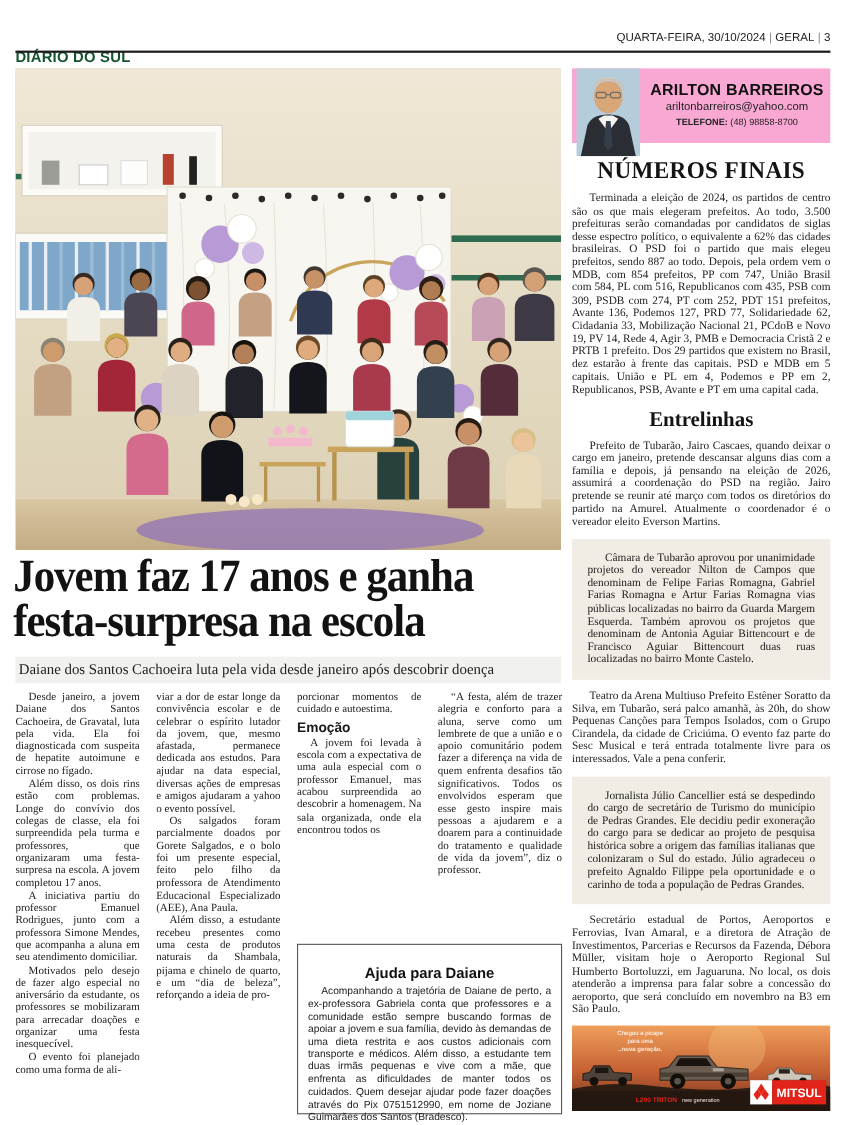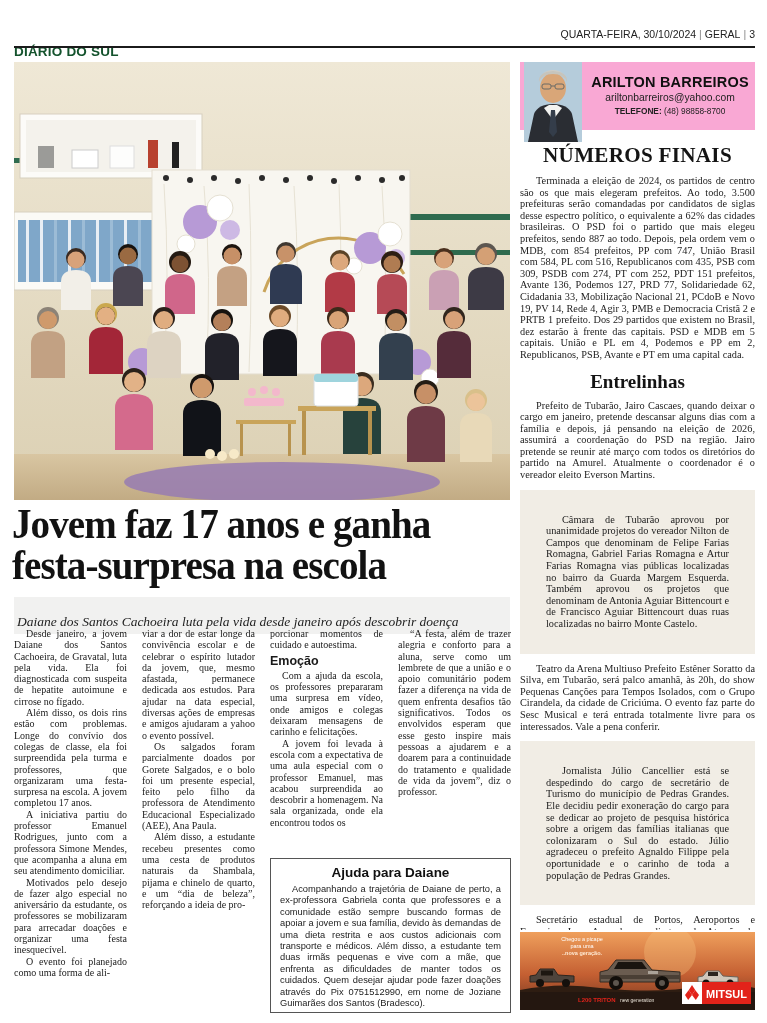--- a/index.html
+++ b/index.html
@@ -20,57 +20,57 @@
   #masthead-rule{left:14px;top:46px;width:741px;height:2px;background:#1b1b1b;}
 
   
   #photo{left:14px;top:62px;width:496px;height:438px;overflow:hidden;background:#e3dac4;}
 
   
   #headline{left:12px;top:504px;width:500px;
     font-weight:bold;font-size:42px;line-height:.98;letter-spacing:-1px;
     transform:scaleX(.93);transform-origin:left top;color:#121212;}
   #deck{left:14px;top:597px;width:496px;background:#f1f1f0;
-    font-size:13.5px;padding:17px 3px 4px;color:#222;font-style:italic;}
+    font-size:13.5px;padding:4px 3px 4px;color:#222;}
 
   
   .col{top:628px;width:113px;font-size:10px;line-height:11.3px;text-align:justify;overflow:hidden;}
   .col p{margin:0;text-indent:12px;}
   .col p.noind{text-indent:0;}
   #col1{left:14px;height:392px;}
   #col2{left:142px;height:392px;}
   #col3{left:270px;height:222px;}
   #col4{left:398px;height:222px;}
   .subhead{font-family:"Liberation Sans",sans-serif;font-weight:bold;font-size:12.5px;
     margin:5px 0 3px;text-align:left;}
 
   
   #help-box{left:270px;top:858px;width:241px;height:155px;border:1px solid #555;
     padding:6px 9px 6px;background:#fff;}
-  #help-box h3{margin:0 0 4px;text-align:center;font-family:"Liberation Sans",sans-serif;
+  #help-box h3{margin:12px 0 4px;text-align:center;font-family:"Liberation Sans",sans-serif;
     font-size:13.5px;font-weight:bold;color:#111;}
   #help-box p{margin:0;font-family:"Liberation Sans",sans-serif;font-size:9.3px;
     line-height:11.4px;text-align:justify;text-indent:12px;color:#222;}
 
   
   #sidebar{left:520px;top:62px;width:235px;height:868px;overflow:hidden;}
   #columnist{position:relative;height:68px;background:#f9a8d4;margin-bottom:12px;}
   #columnist-photo{position:absolute;left:4px;top:0;width:58px;height:80px;}
   #columnist-info{position:absolute;left:70px;top:12px;width:160px;text-align:center;}
   #columnist-name{font-family:"Liberation Sans",sans-serif;font-weight:bold;font-size:14.5px;
     letter-spacing:.2px;color:#101010;}
   #columnist-email{font-family:"Liberation Sans",sans-serif;font-size:10.3px;color:#222;margin-top:2px;}
   #columnist-phone{font-family:"Liberation Sans",sans-serif;font-size:8.3px;color:#222;margin-top:3px;}
   #columnist-phone b{font-weight:bold;}
   .sb-title{text-align:center;font-size:22px;font-weight:bold;letter-spacing:.3px;
     margin:2px 0 7px;color:#141414;transform:scaleX(.96);}
   .sb-title2{text-align:center;font-size:19px;font-weight:bold;margin:10px 0 7px;color:#141414;}
   .sb-p{font-size:10.3px;line-height:11.6px;text-align:justify;margin:0 0 9px;text-indent:16px;color:#1c1c1c;}
   .sb-box{background:#f1ede5;padding:8px 10px;margin:0 0 9px;}
-  .sb-box .sb-p{margin:16px;}
+  .sb-box .sb-p{margin:4px;}
 
   
   #ad{left:520px;top:932px;width:235px;height:78px;overflow:hidden;}
 </style>
 </head>
 <body>
 
 <div class="abs" id="masthead-brand">DIÁRIO DO SUL</div>
 <div class="abs" id="masthead-right">
   <span>QUARTA-FEIRA, 30/10/2024</span><span class="sep">|</span><b>GERAL</b><span class="sep">|</span><b>3</b>
@@ -313,21 +313,20 @@
   <p>O evento foi planejado como uma forma de ali-</p>
 </div>
 <div class="abs col" id="col2">
   <p class="noind">viar a dor de estar longe da convivência escolar e de celebrar o espírito lutador da jovem, que, mesmo afastada, permanece dedicada aos estudos. Para ajudar na data especial, diversas ações de empresas e amigos ajudaram a yahoo o evento possível.</p>
   <p>Os salgados foram parcialmente doados por Gorete Salgados, e o bolo foi um presente especial, feito pelo filho da professora de Atendimento Educacional Especializado (AEE), Ana Paula.</p>
   <p>Além disso, a estudante recebeu presentes como uma cesta de produtos naturais da Shambala, pijama e chinelo de quarto, e um “dia de beleza”, reforçando a ideia de pro-</p>
 </div>
 <div class="abs col" id="col3">
   <p class="noind">porcionar momentos de cuidado e autoestima.</p>
   <div class="subhead">Emoção</div>
-  <p>Com a ajuda da escola, os professores prepararam uma surpresa em vídeo, onde amigos e colegas deixaram mensagens de carinho e felicitações.</p>
   <p>A jovem foi levada à escola com a expectativa de uma aula especial com o professor Emanuel, mas acabou surpreendida ao descobrir a homenagem. Na sala organizada, onde ela encontrou todos os</p>
 </div>
 <div class="abs col" id="col4">
   <p>“A festa, além de trazer alegria e conforto para a aluna, serve como um lembrete de que a união e o apoio comunitário podem fazer a diferença na vida de quem enfrenta desafios tão significativos. Todos os envolvidos esperam que esse gesto inspire mais pessoas a ajudarem e a doarem para a continuidade do tratamento e qualidade de vida da jovem”, diz o professor.</p>
 </div>
 
 <div class="abs" id="help-box">
   <h3>Ajuda para Daiane</h3>
   <p>Acompanhando a trajetória de Daiane de perto, a ex-professora Gabriela conta que professores e a comunidade estão sempre buscando formas de apoiar a jovem e sua família, devido às demandas de uma dieta restrita e aos custos adicionais com transporte e médicos. Além disso, a estudante tem duas irmãs pequenas e vive com a mãe, que enfrenta as dificuldades de manter todos os cuidados. Quem desejar ajudar pode fazer doações através do Pix 0751512990, em nome de Joziane Guimarães dos Santos (Bradesco).</p>
 </div>

